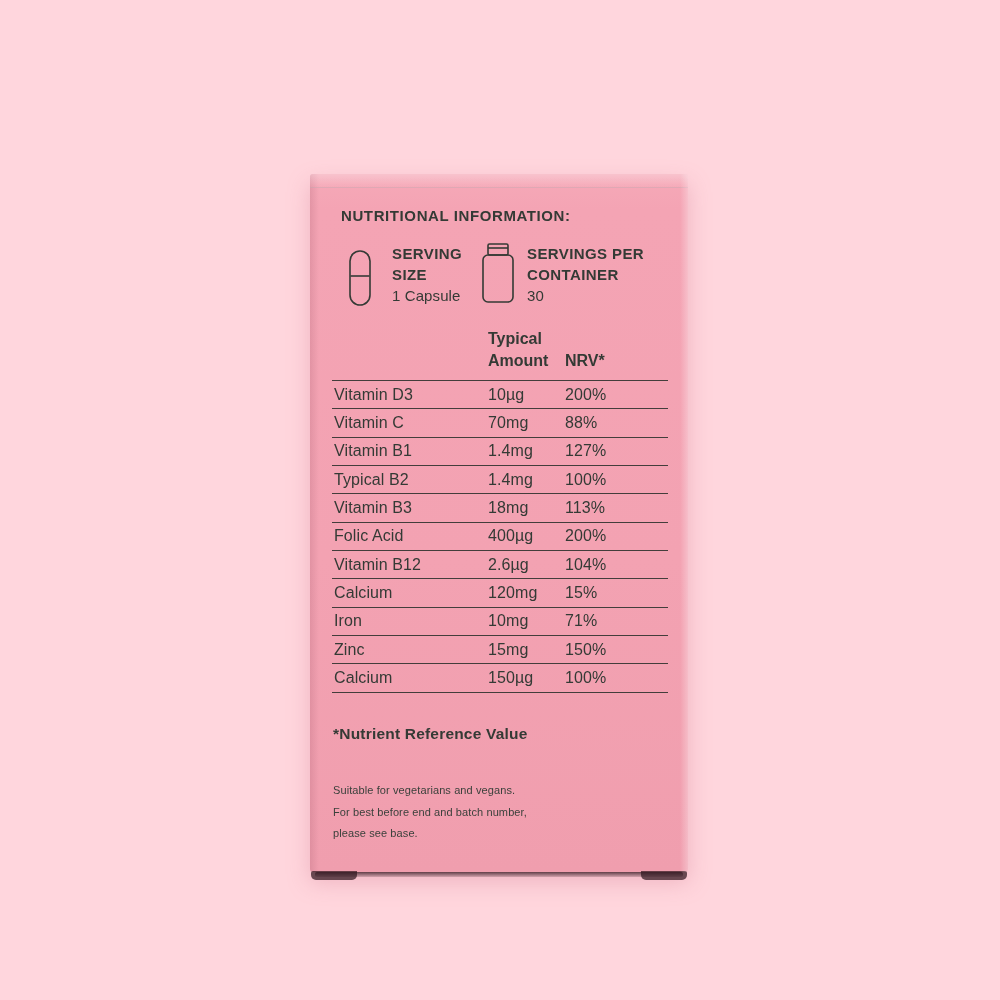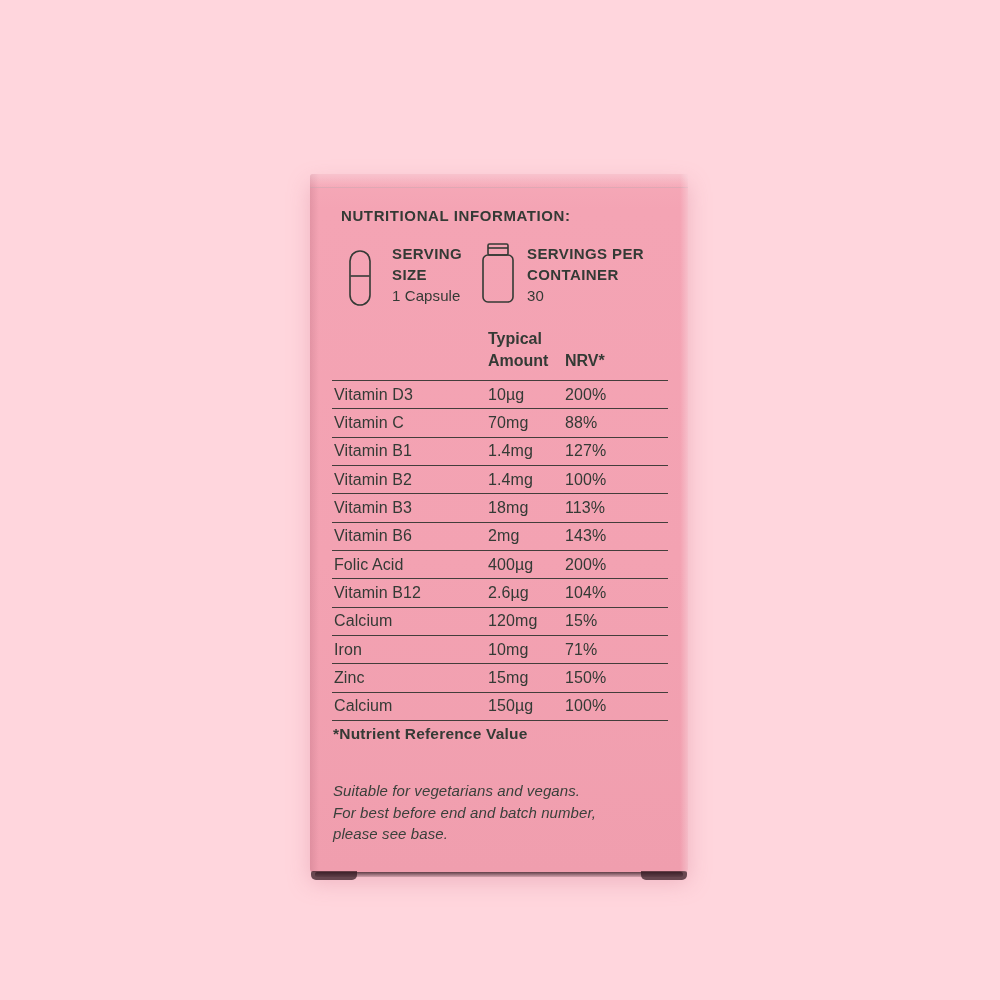--- a/index.html
+++ b/index.html
@@ -79,21 +79,21 @@
     height:28.35px;padding-left:2px;
     border-bottom:1px solid rgba(42,47,42,.88);
     font-size:16px;letter-spacing:.1px;white-space:nowrap;
   }
   .footnote{
     position:absolute;left:23px;top:551px;
     font-size:15.5px;font-weight:700;letter-spacing:.2px;
   }
   .notes{
     position:absolute;left:23px;top:606px;
-    font-size:15px;line-height:21.5px;color:#3a403b;letter-spacing:.1px;font-style:italic;
+    font-size:11px;line-height:21.5px;color:#3a403b;letter-spacing:.1px;
   }
   .notes span{display:block;}
   svg .st{fill:none;stroke:#343a35;stroke-width:1.6;}
 </style>
 </head>
 <body>
 
 <div class="stage">
   <div class="box">
     <div class="top-flap"></div>
@@ -144,33 +144,28 @@
         <span>Vitamin C</span>
         <span>70mg</span>
         <span>88%</span>
       </div>
       <div class="row">
         <span>Vitamin B1</span>
         <span>1.4mg</span>
         <span>127%</span>
       </div>
       <div class="row">
-        <span>Vitamin B2</span>
+        <span>Typical B2</span>
         <span>1.4mg</span>
         <span>100%</span>
       </div>
       <div class="row">
         <span>Vitamin B3</span>
         <span>18mg</span>
         <span>113%</span>
-      </div>
-      <div class="row">
-        <span>Vitamin B6</span>
-        <span>2mg</span>
-        <span>143%</span>
       </div>
       <div class="row">
         <span>Folic Acid</span>
         <span>400µg</span>
         <span>200%</span>
       </div>
       <div class="row">
         <span>Vitamin B12</span>
         <span>2.6µg</span>
         <span>104%</span>

